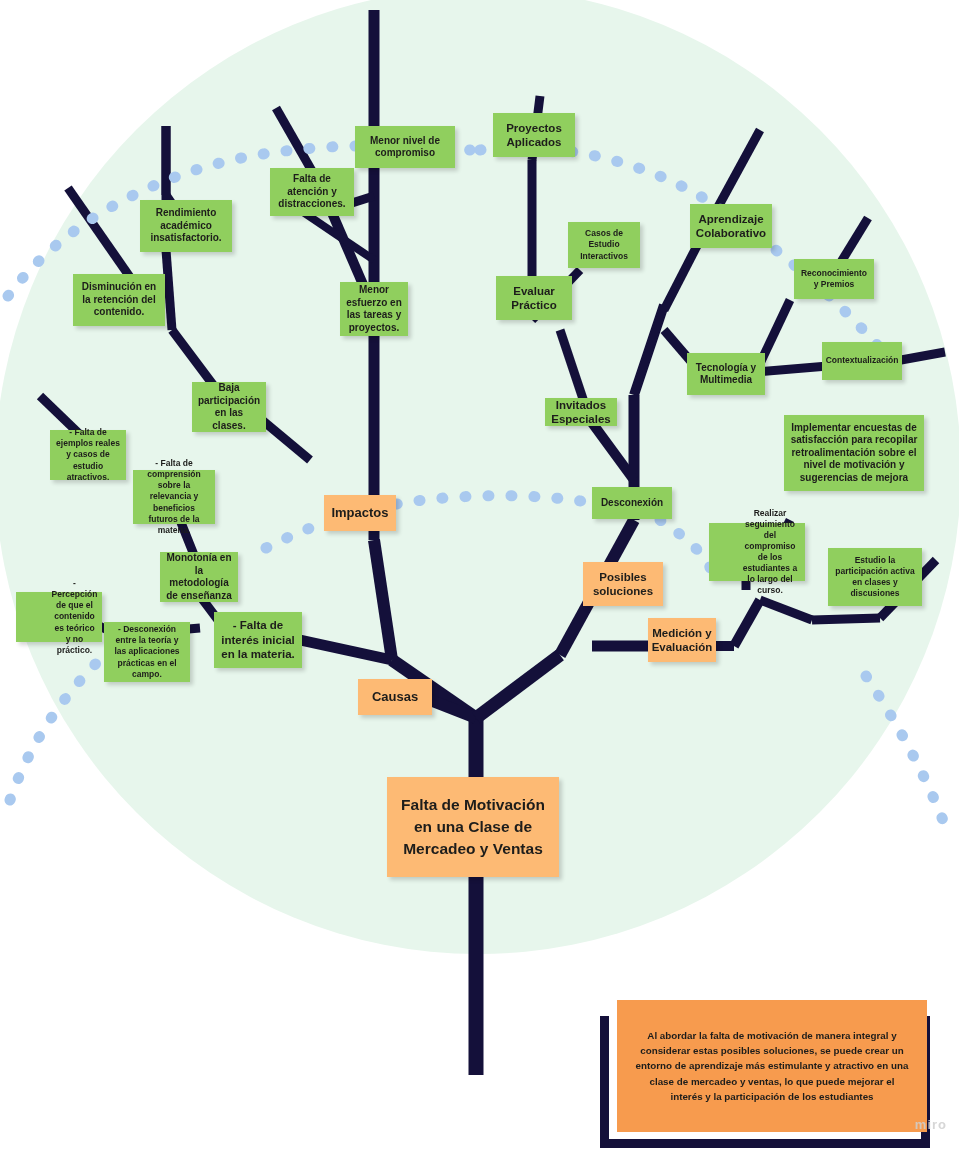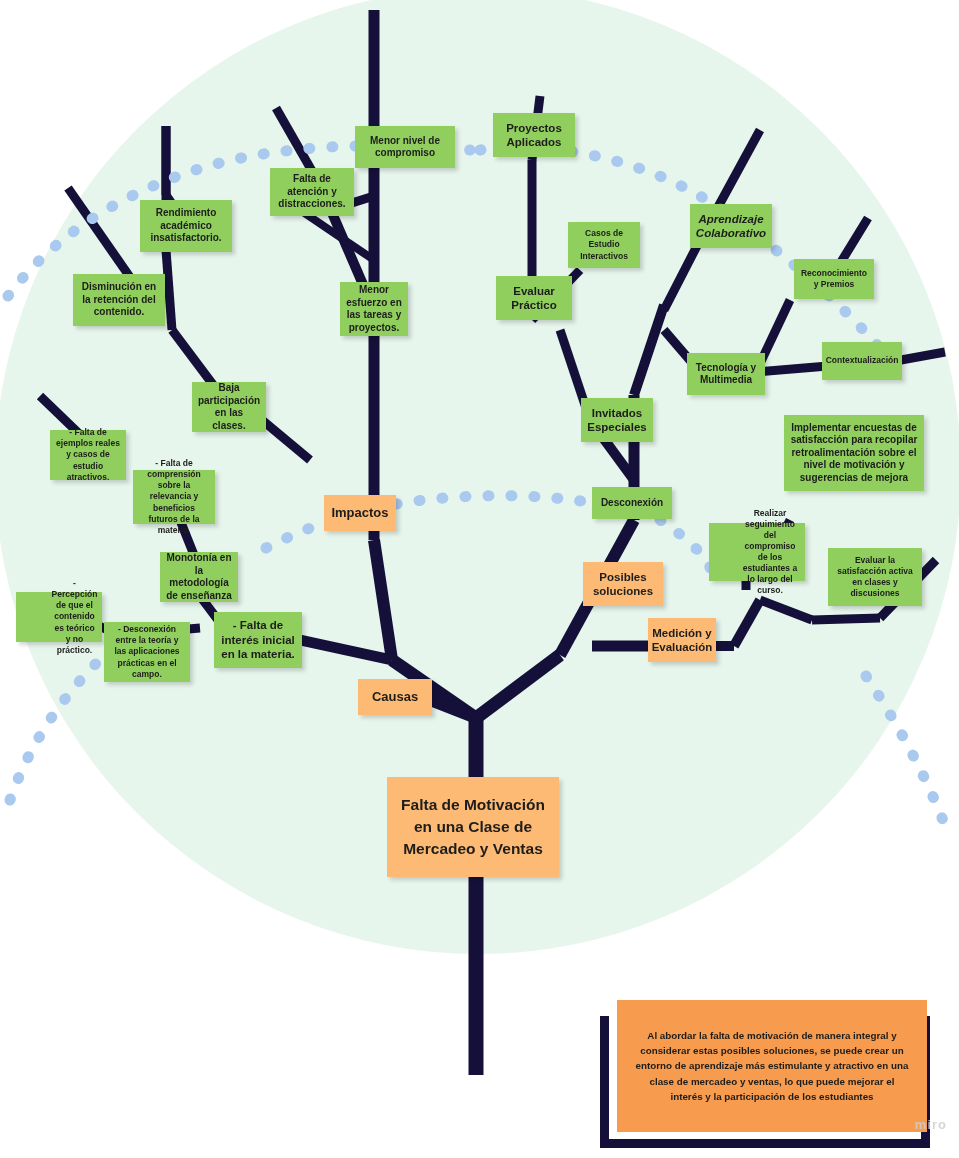--- a/index.html
+++ b/index.html
@@ -215,37 +215,37 @@
   <div class="node green t-xs" style="left:104px;top:622px;width:86px;height:60px;">- Desconexión entre la teoría y las aplicaciones prácticas en el campo.</div>
 
   <div class="node green t-m" style="left:214px;top:612px;width:88px;height:56px;">- Falta de interés inicial en la materia.</div>
 
   <div class="node green t-m" style="left:493px;top:113px;width:82px;height:44px;">Proyectos Aplicados</div>
 
   <div class="node green t-xs" style="left:568px;top:222px;width:72px;height:46px;">Casos de Estudio Interactivos</div>
 
   <div class="node green t-m" style="left:496px;top:276px;width:76px;height:44px;">Evaluar Práctico</div>
 
-  <div class="node green t-m" style="left:545px;top:398px;width:72px;height:44px;margin-left:36px;">Invitados Especiales</div>
-
-  <div class="node green t-m" style="left:690px;top:204px;width:82px;height:44px;font-style:italic;">Aprendizaje Colaborativo</div>
+  <div class="node green t-m" style="left:545px;top:398px;width:72px;height:28px;">Invitados Especiales</div>
+
+  <div class="node green t-m" style="left:690px;top:204px;width:82px;height:44px;">Aprendizaje Colaborativo</div>
 
   <div class="node green t-xs" style="left:794px;top:259px;width:80px;height:40px;">Reconocimiento y Premios</div>
 
   <div class="node green t-s" style="left:687px;top:353px;width:78px;height:42px;">Tecnología y Multimedia</div>
 
   <div class="node green t-xs" style="left:822px;top:342px;width:80px;height:38px;">Contextualización</div>
 
   <div class="node green t-s" style="left:592px;top:487px;width:80px;height:32px;">Desconexión</div>
 
   <div class="node green t-s" style="left:784px;top:415px;width:140px;height:76px;">Implementar encuestas de satisfacción para recopilar retroalimentación sobre el nivel de motivación y sugerencias de mejora</div>
 
   <div class="node green t-xs" style="left:709px;top:523px;width:96px;height:58px;padding-left:31px;">Realizar seguimiento del compromiso de los estudiantes a lo largo del curso.</div>
 
-  <div class="node green t-xs" style="left:828px;top:548px;width:94px;height:58px;">Evaluar la satisfacción activa en clases y discusiones</div>
+  <div class="node green t-xs" style="left:828px;top:548px;width:94px;height:58px;">Estudio la participación activa en clases y discusiones</div>
 
   <div class="node orange t-l" style="left:324px;top:495px;width:72px;height:36px;">Impactos</div>
 
   <div class="node orange t-l" style="left:358px;top:679px;width:74px;height:36px;">Causas</div>
 
   <div class="node orange t-m" style="left:583px;top:562px;width:80px;height:44px;">Posibles soluciones</div>
 
   <div class="node orange t-m" style="left:648px;top:618px;width:68px;height:44px;">Medición y Evaluación</div>
 
   <div id="root-title" class="node orange">Falta de Motivación en una Clase de Mercadeo y Ventas</div>

